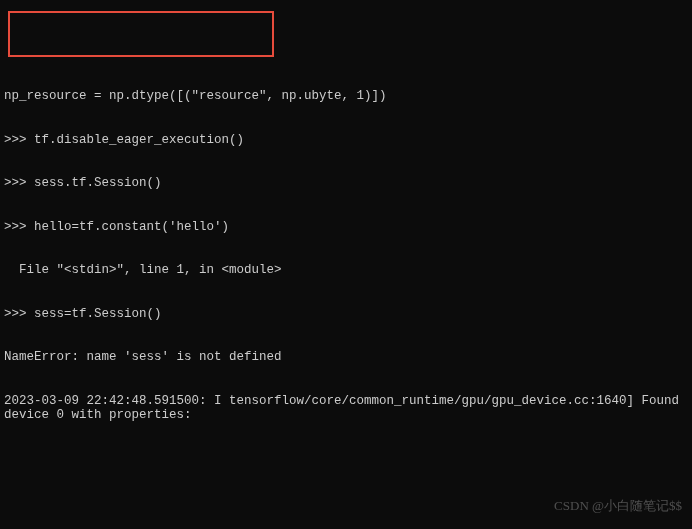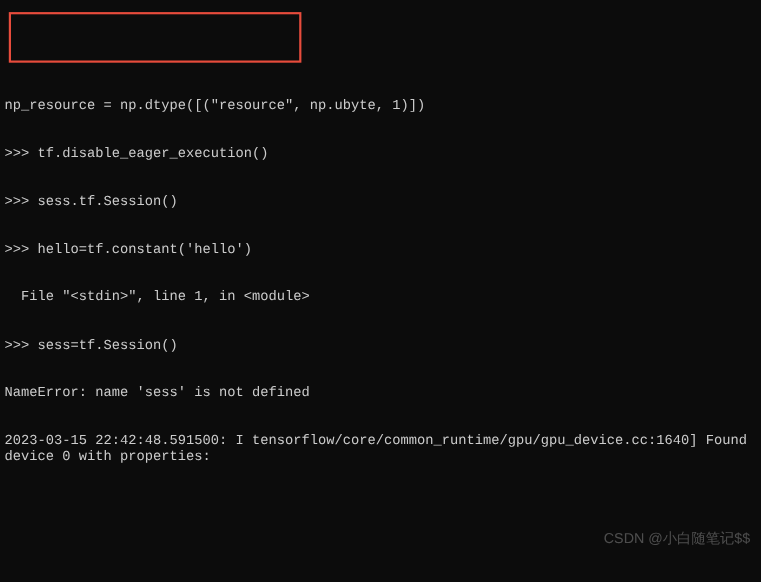--- a/index.html
+++ b/index.html
@@ -29,41 +29,41 @@
       left: 8px;
       top: 11px;
       width: 266px;
       height: 46px;
       border: 2px solid #e74c3c;
       pointer-events: none;
     }
     .watermark {
       position: absolute;
       right: 10px;
-      bottom: 32px;
+      bottom: 16px;
       color: rgba(200,200,200,0.35);
       font-size: 13px;
-      font-family: Liberation Sans, sans-serif;
+      font-family: Liberation Serif, serif;
       pointer-events: none;
     }
   </style>
 </head>
 <body>
 
 
 
 <div>
   <span class="line">np_resource = np.dtype([("resource", np.ubyte, 1)])</span>
   <span class="line">&gt;&gt;&gt; tf.disable_eager_execution()</span>
   <span class="line">&gt;&gt;&gt; sess.tf.Session()</span>
   <span class="line">&gt;&gt;&gt; hello=tf.constant('hello')</span>
   <span class="line">  File "&lt;stdin&gt;", line 1, in &lt;module&gt;</span>
   <span class="line">&gt;&gt;&gt; sess=tf.Session()</span>
   <span class="line">NameError: name 'sess' is not defined</span>
-  <span class="line">2023-03-15 22:42:48.591500: I tensorflow/core/common_runtime/gpu/gpu_device.cc:1640] Found device 0 with properties:</span>
+  <span class="line">2023-03-09 22:42:48.591500: I tensorflow/core/common_runtime/gpu/gpu_device.cc:1640] Found device 0 with properties:</span>
   
   
   
   
   
   
   
   
   
   

